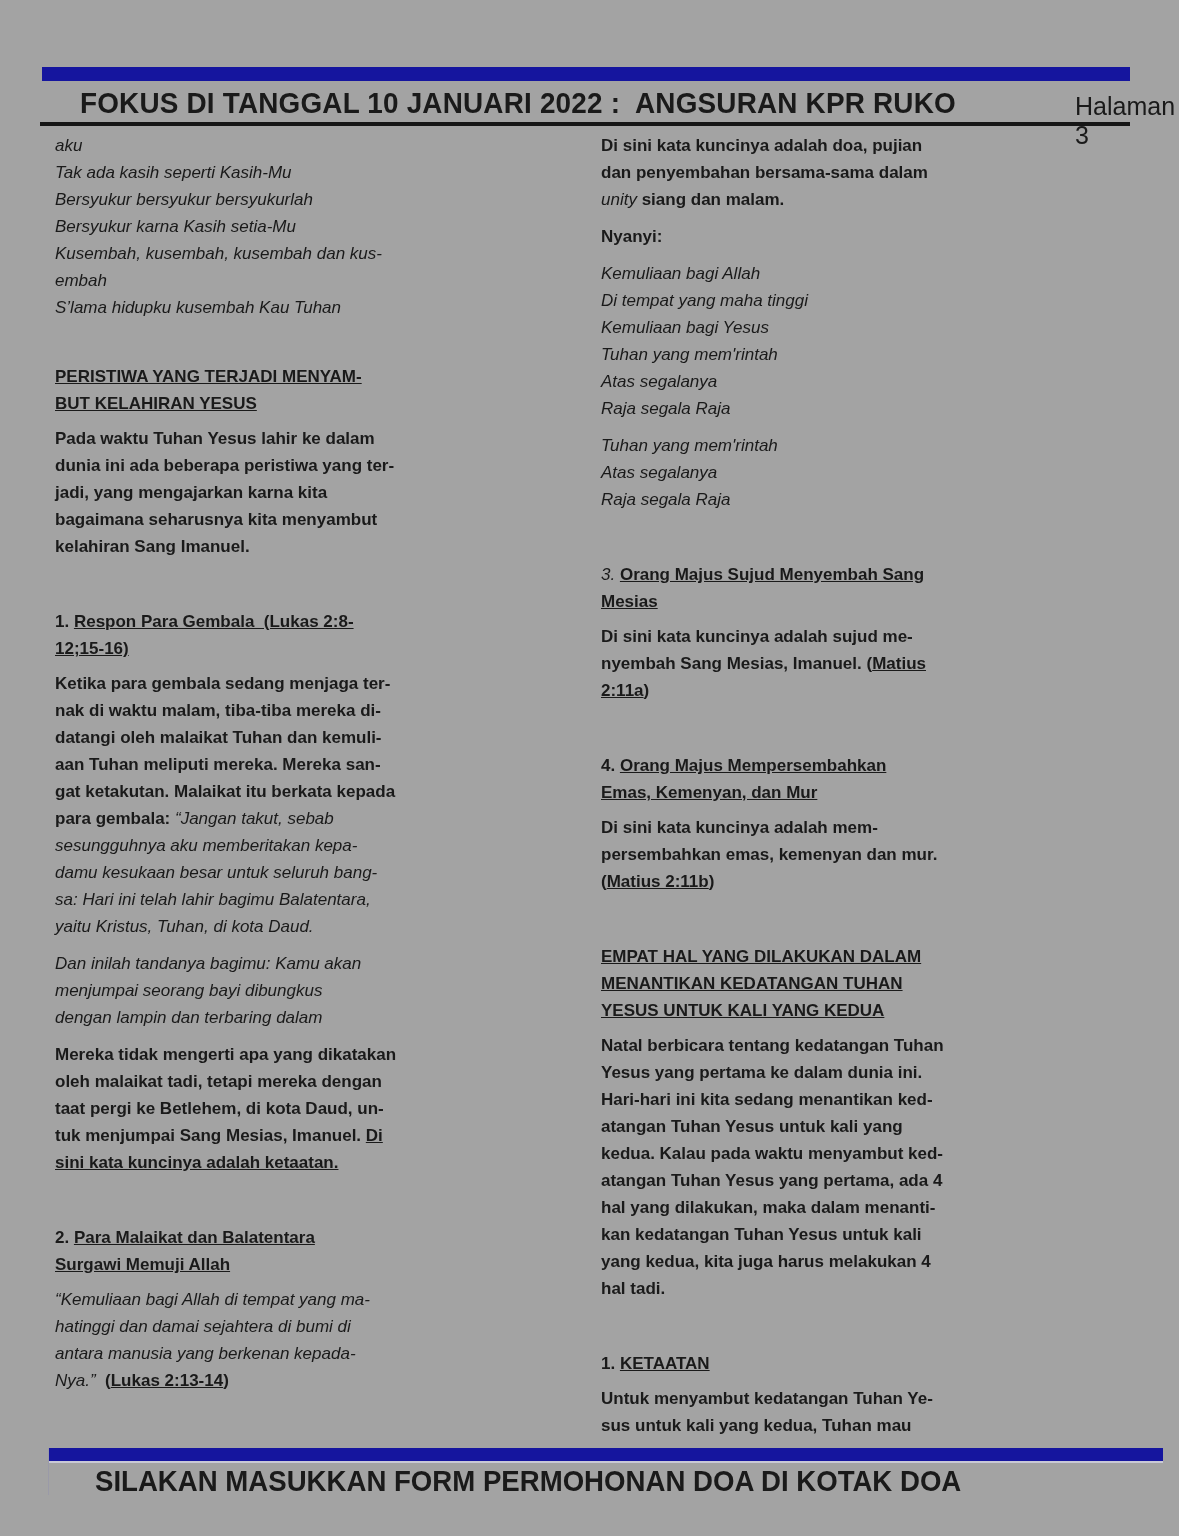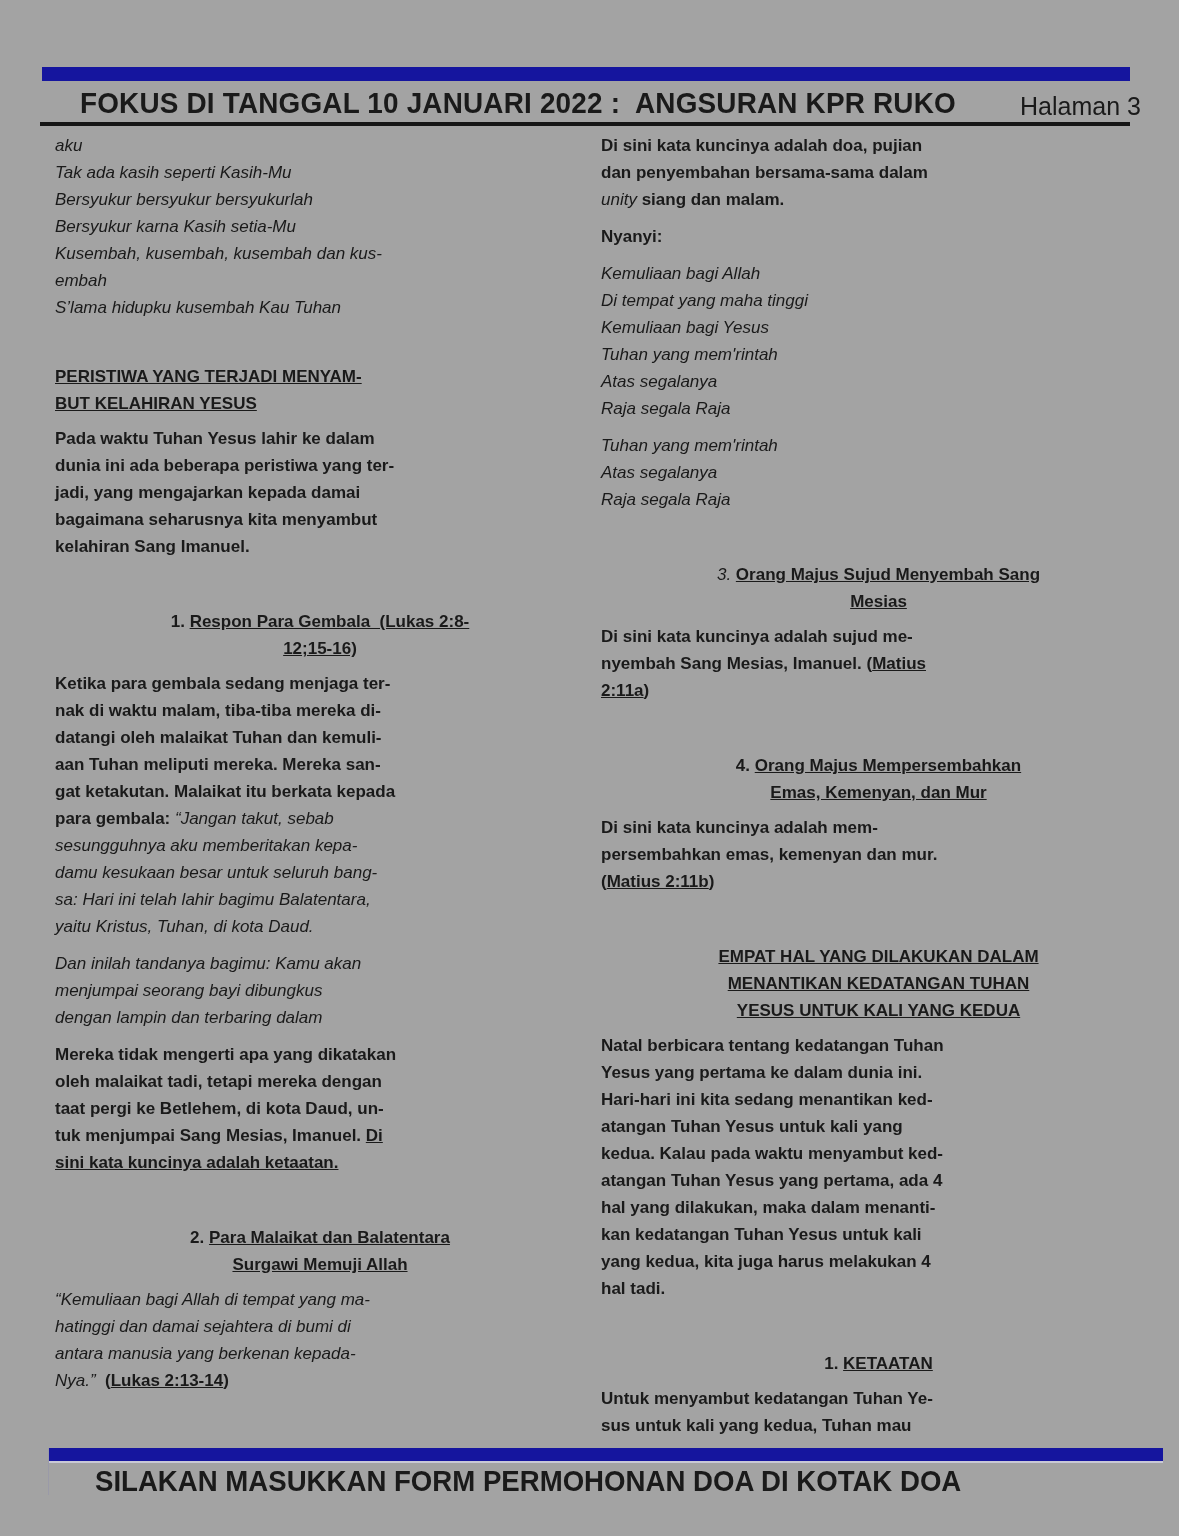--- a/index.html
+++ b/index.html
@@ -7,35 +7,35 @@
   .page {
     position:relative; width:1179px; height:1536px; background:#a3a3a3;
     font-family:"Liberation Sans", sans-serif; color:var(--ink); overflow:hidden;
   }
   
   .top-bar { position:absolute; left:42px; top:67px; width:1088px; height:14px; background:var(--accent); }
   .header-title {
     position:absolute; left:80px; top:86px; font-size:30px; font-weight:700;
     white-space:pre; transform:scaleX(0.93); transform-origin:left top; letter-spacing:0.2px;
   }
-  .header-page { position:absolute; left:1020px; top:92px; font-size:25px; font-weight:400; }
+  .header-page { position:absolute; left:1075px; top:92px; font-size:25px; font-weight:400; }
   .header-rule { position:absolute; left:40px; top:122px; width:1090px; height:4px; background:#161616; }
   
   .column { position:absolute; top:132px; font-size:17px; line-height:27px; }
   .col-left  { left:55px;  width:530px; }
   .col-right { left:601px; width:555px; }
   .line { white-space:pre; }
   .s-r { font-weight:700; font-style:normal; }
   .s-b { font-weight:700; font-style:normal;text-decoration:underline; }
   .s-i { font-weight:400; font-style:italic; }
   .gap-none { margin-top:0; }
   .gap-sm { margin-top:8px; }
   .gap-md { margin-top:10px; }
   .gap-lg { margin-top:42px; }
-  .gap-xl { margin-top:48px;text-align:center; }
+  .gap-xl { margin-top:48px; }
   
   .footer-bar { position:absolute; left:48px; top:1448px; width:1115px; height:13px; background:var(--accent); border-bottom:2px solid #c9c9d6; }
   .frame-edge { position:absolute; left:48px; top:1448px; width:1px; height:47px; background:#9a9aa8; }
   .footer-text {
     position:absolute; left:95px; top:1464px; font-size:30px; font-weight:700;
     white-space:pre; transform:scaleX(0.92); transform-origin:left top;
   }
 </style>
 </head>
 <body>
@@ -56,21 +56,21 @@
         <div class="line"><span class="s-i">embah</span></div>
         <div class="line"><span class="s-i">S’lama hidupku kusembah Kau Tuhan</span></div>
       </div>
       <div class="block heading gap-lg">
         <div class="line"><span class="s-b">PERISTIWA YANG TERJADI MENYAM-</span></div>
         <div class="line"><span class="s-b">BUT KELAHIRAN YESUS</span></div>
       </div>
       <div class="block para gap-sm">
         <div class="line"><span class="s-r">Pada waktu Tuhan Yesus lahir ke dalam</span></div>
         <div class="line"><span class="s-r">dunia ini ada beberapa peristiwa yang ter-</span></div>
-        <div class="line"><span class="s-r">jadi, yang mengajarkan kepada damai</span></div>
+        <div class="line"><span class="s-r">jadi, yang mengajarkan karna kita</span></div>
         <div class="line"><span class="s-r">bagaimana seharusnya kita menyambut</span></div>
         <div class="line"><span class="s-r">kelahiran Sang Imanuel.</span></div>
       </div>
       <div class="block heading gap-xl">
         <div class="line"><span class="s-r">1. </span><span class="s-b">Respon Para Gembala  (Lukas 2:8-</span></div>
         <div class="line"><span class="s-b">12;15-16)</span></div>
       </div>
       <div class="block para gap-sm">
         <div class="line"><span class="s-r">Ketika para gembala sedang menjaga ter-</span></div>
         <div class="line"><span class="s-r">nak di waktu malam, tiba-tiba mereka di-</span></div>

